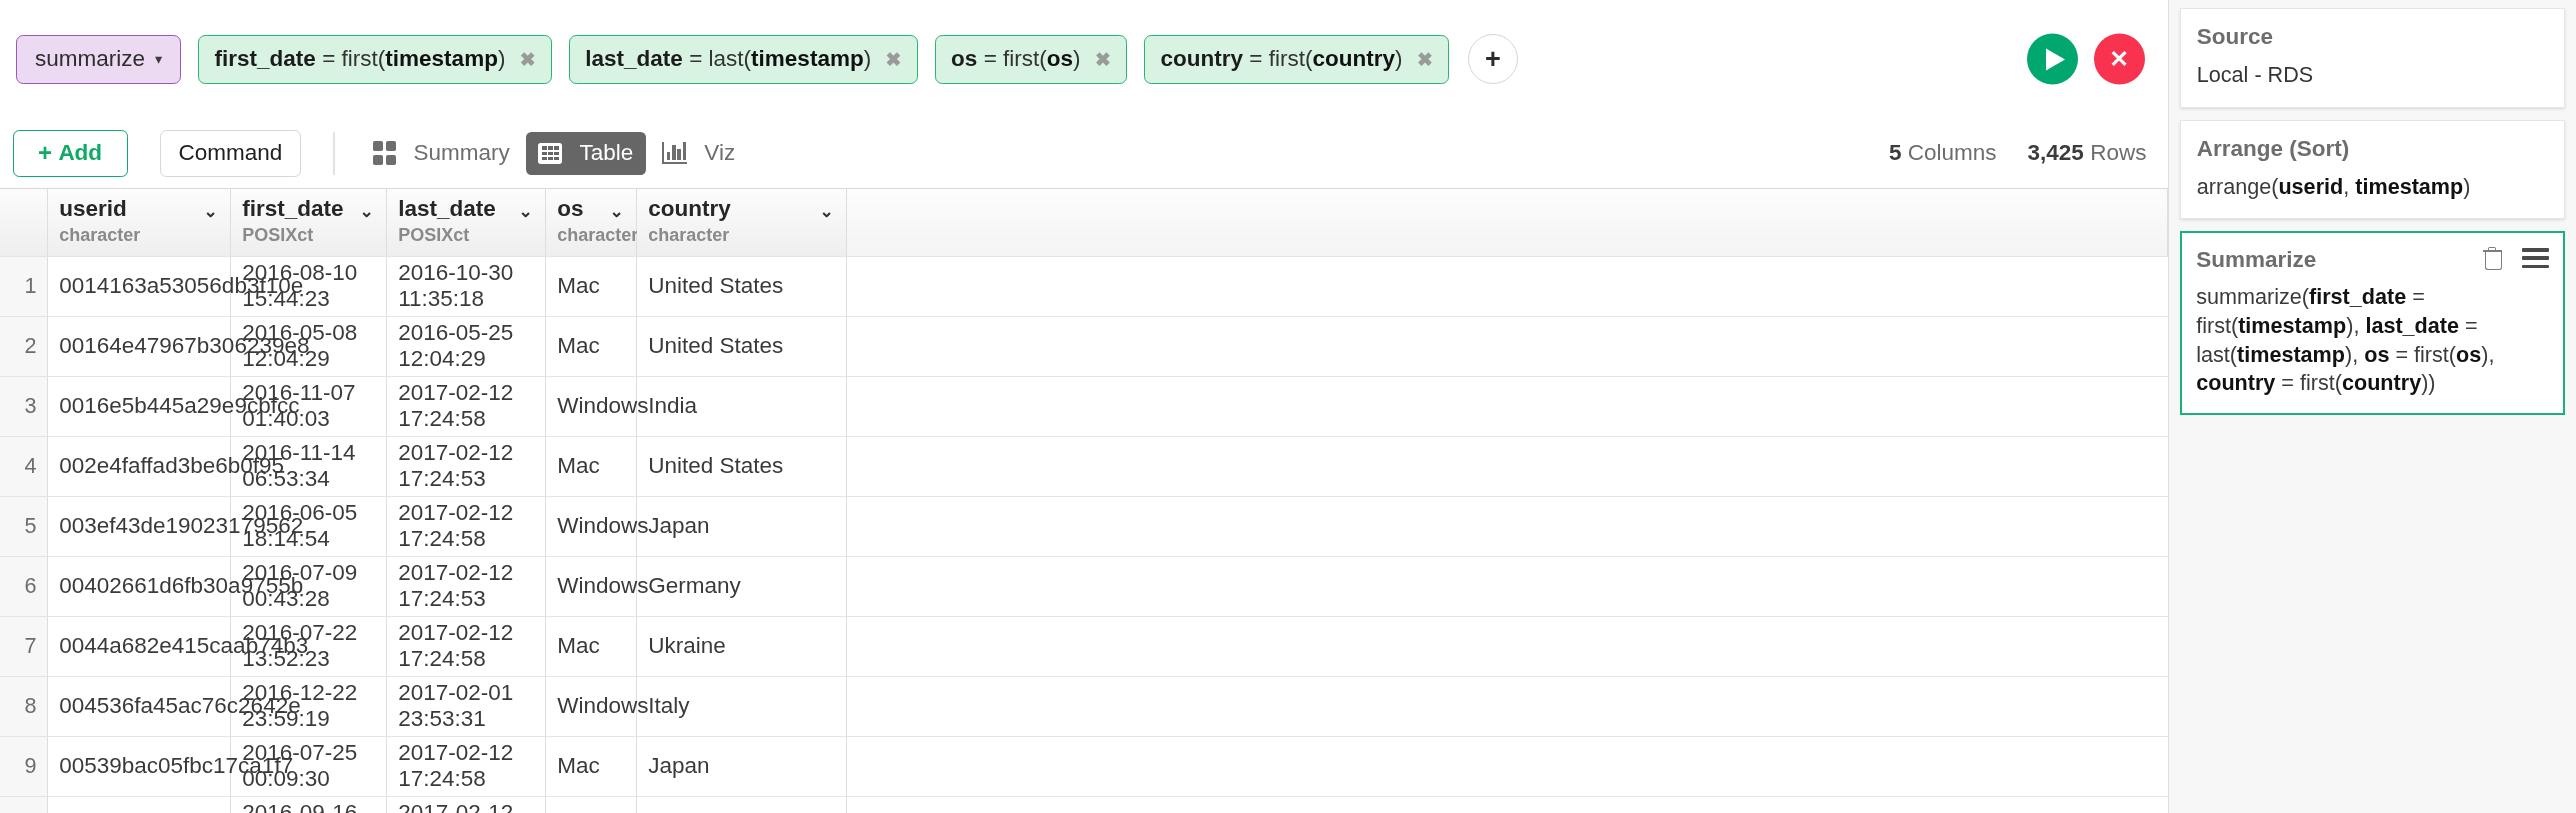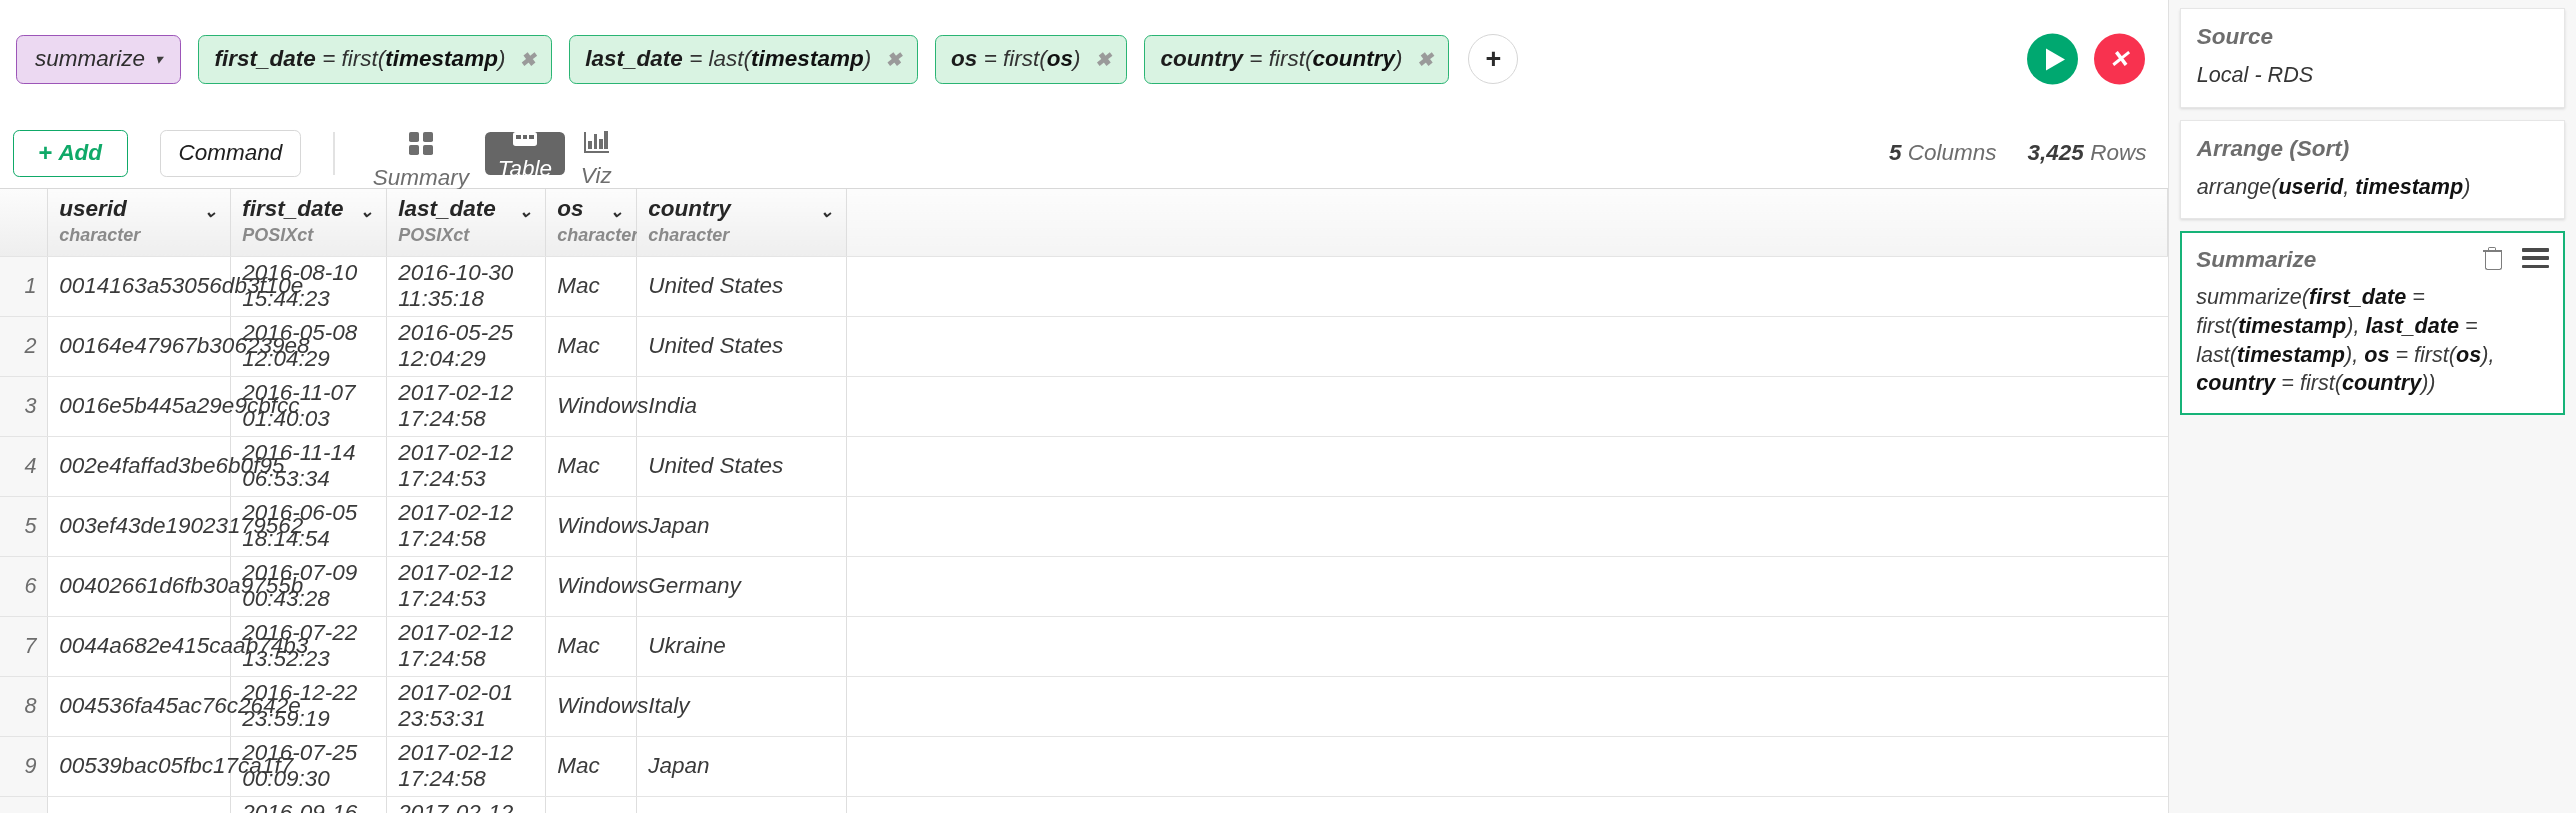--- a/index.html
+++ b/index.html
@@ -3,21 +3,21 @@
 <meta charset="utf-8">
 <style>
   * { box-sizing: border-box; margin: 0; padding: 0; }
   html, body {
     width: 2576px; height: 814px;
     font-family: "Liberation Sans", sans-serif;
     background: #ffffff;
     overflow: hidden;
     -webkit-font-smoothing: antialiased;
   }
-  .app { display: flex; width: 2576px; height: 814px; font-style: italic; }
+  .app { display: flex; width: 2576px; height: 814px; }
 
   
   .main {
     width: 2168px; height: 814px;
     display: flex; flex-direction: column;
     background: #ffffff;
     position: relative;
   }
 
   
@@ -98,23 +98,23 @@
     font-size: 22.5px; padding: 0 18px; cursor: pointer; background: #fff;
     white-space: nowrap;
   }
   .btn-add { border: 1.8px solid #0fa968; color: #0fa968; font-weight: bold; min-width: 115px; }
   .btn-add .plus { font-size: 24px; margin-right: 6.3px; font-weight: bold; }
   .btn-command { border: 1.8px solid #d7d7d7; color: #202020; margin-left: 32px; min-width: 124px; }
   .vsep { width: 1.8px; height: 43px; background: #e2e2e2; margin: 0 25px 0 32px; }
 
   .viewtabs { display: flex; align-items: center; gap: 3.6px; }
   .vtab {
-    display: flex; align-items: center; gap: 10px;
+    display: flex; align-items: center; gap: 17px;
     height: 43px; padding: 0 12.6px; border-radius: 5.4px;
-    font-size: 22.5px; color: #6e6e6e; cursor: pointer; white-space: nowrap; flex-direction: column;
+    font-size: 22.5px; color: #6e6e6e; cursor: pointer; white-space: nowrap;
   }
   .vtab.active { background: #666666; color: #ffffff; }
 
   .icon-summary { display: grid; grid-template-columns: 10px 10px; grid-template-rows: 10px 10px; gap: 3.6px; }
   .icon-summary i { background: #6e6e6e; border-radius: 1.8px; display: block; }
   .icon-table {
     width: 24px; height: 21px; border: 2.3px solid currentColor; border-radius: 2.7px;
     display: grid; grid-template-columns: 1fr 1fr 1fr; grid-template-rows: 4.5px 1fr 1fr;
     gap: 1.4px; padding: 1.4px; background: currentColor;
   }

